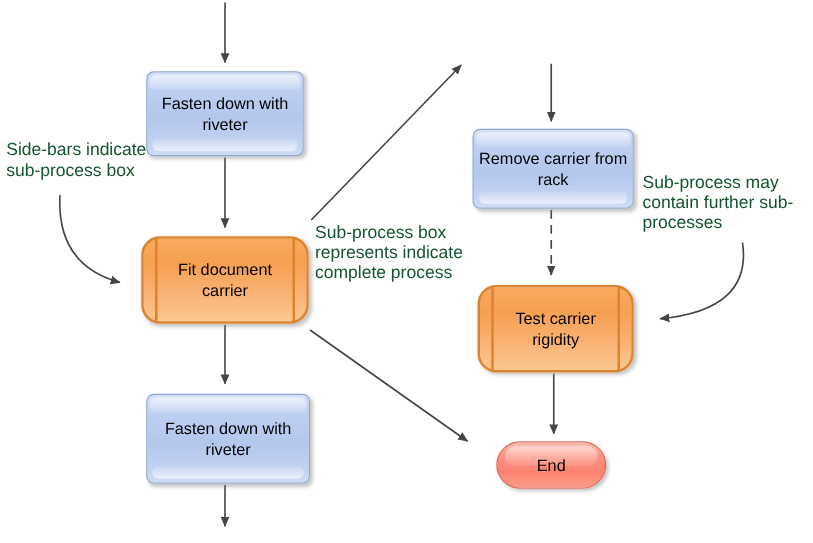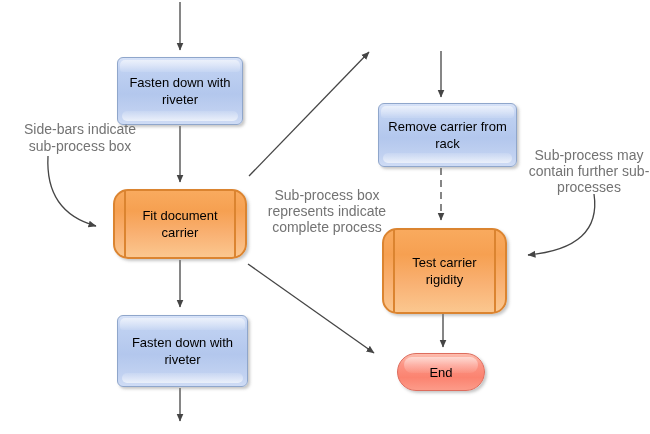--- a/index.html
+++ b/index.html
@@ -61,21 +61,21 @@
     border:1px solid #8fae90;
     background:linear-gradient(to bottom,#cbe2c8 0%,#b2d5ae 25%,#a5cda2 60%,#b7d8b3 100%);
   }
   .end-pill {
     border:1px solid #dd6d5e;
     background:linear-gradient(to bottom,#fdbdae 0%,#fc9484 30%,#fb8370 65%,#fc9b89 100%);
   }
 
   .note {
     position:absolute; z-index:3; font-size:14px; line-height:16px;
-    text-align:center; color:#737373;margin-top:10px;
+    color:#14532d;
   }
   .note div { white-space:nowrap; }
   .note-wide div { line-height:17px; }
 </style>
 </head>
 <body>
 
 <div class="canvas">
 
   <svg class="connectors" width="650" height="434" viewBox="0 0 650 434">
@@ -105,25 +105,25 @@
 
   <div class="node subprocess" style="left:113px; top:189px; width:134px; height:70px; padding:16px 16px;">
     <span class="lbl">Fit document carrier</span>
   </div>
 
   <div class="node process" style="left:117px; top:315px; width:131px; height:72px; padding:0 8px;">
     <span class="lbl">Fasten down with riveter</span>
   </div>
 
 
-  <div class="node process" style="left:378px; top:103px; width:139px; height:64px; padding:0 1px;">
+  <div class="node process" style="left:378px; top:103px; width:129px; height:64px; padding:0 1px;">
     <span class="lbl">Remove carrier from rack</span>
   </div>
 
-  <div class="node subprocess" style="left:382px; top:228px; width:125px; height:86px; padding:0 17px;text-align:center;">
+  <div class="node subprocess" style="left:382px; top:228px; width:125px; height:70px; padding:0 17px;text-align:center;">
     <span class="lbl">Test carrier rigidity</span>
   </div>
 
   <div class="node terminator end-pill" style="left:397px; top:353px; width:88px; height:38px;">
     <span class="lbl">End</span>
   </div>
 
   <div class="note note-wide" style="left:5px; top:111px; width:150px;">
     <div>Side-bars indicate</div>
     <div>sub-process box</div>

